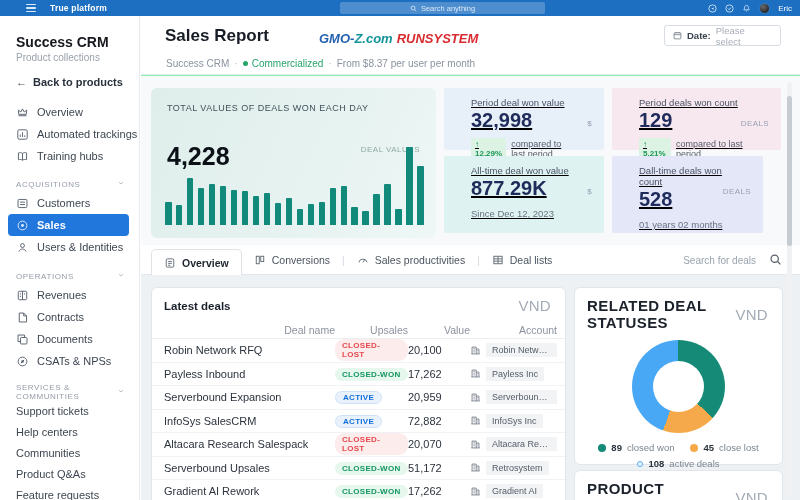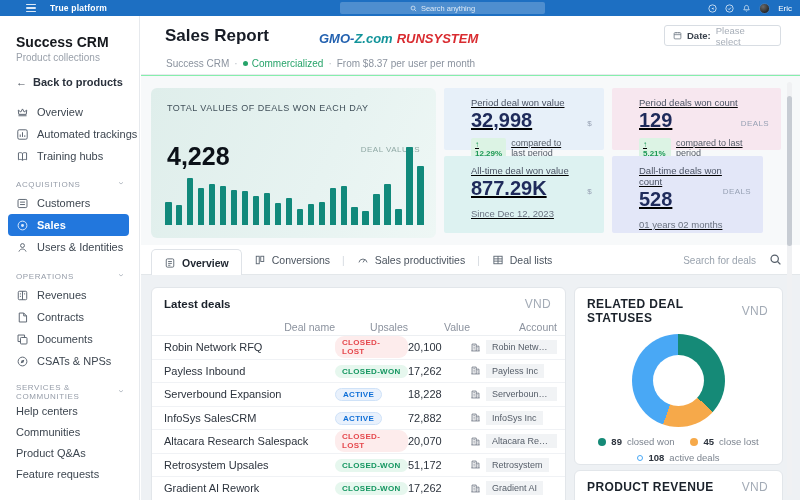--- a/index.html
+++ b/index.html
@@ -68,21 +68,21 @@
   .bars{position:absolute;left:14px;right:12px;bottom:13px;height:80px;display:flex;align-items:flex-end;justify-content:space-between;}
   .bars i{display:block;width:6.5px;background:#11897b;border-radius:1px 1px 0 0;}
   .kpi-card{position:absolute;border-radius:2px;padding:9px 27px;text-decoration:underline;}
   .kpi-c0{left:303px;top:12px;width:160px;height:62px;}
   .kpi-c1{left:471px;top:12px;width:169px;height:62px;}
   .kpi-c2{left:303px;top:80px;width:160px;height:77px;}
   .kpi-c3{left:471px;top:80px;width:151px;height:77px;}
   .kc-label{font-size:9.5px;color:#4a5263;}
   .kc-value{font-size:20px;font-weight:bold;color:#1f2b5b;margin-top:1px;line-height:22px;}
   .kc-unit{position:absolute;right:12px;top:31px;font-size:8px;letter-spacing:.4px;color:#97a1b4;}
-  .kc-delta{display:flex;align-items:flex-start;gap:5px;margin-top:7px;}
+  .kc-delta{display:flex;align-items:center;gap:5px;margin-top:7px;}
   .kc-pill{background:#dcf3e4;color:#1c9857;font-size:8px;font-weight:bold;padding:1.5px 4px;border-radius:2px;}
   .kc-note{font-size:9px;color:#545c68;}
   .kc-note2{font-size:9.5px;color:#6a7280;margin-top:9px;}
 
   
   .tabsbar{position:absolute;top:229px;left:0;right:0;height:30px;background:#fff;box-shadow:inset 0 -1px 0 #e3e7ea;}
   .tabs-left{position:absolute;left:10px;top:0;height:30px;display:flex;align-items:flex-end;}
   .tab{display:flex;align-items:center;gap:6px;font-size:10.5px;color:#4b545f;padding:0 12px;height:30px;cursor:pointer;}
   .tab .tic{width:12px;height:12px;color:#5b6571;}
   .tab .tic svg{width:12px;height:12px;display:block;}
@@ -92,22 +92,22 @@
   .tabs-search{position:absolute;right:44px;top:0;height:30px;display:flex;align-items:center;font-size:10px;color:#9aa3ae;cursor:text;}
   .tabs-mag{position:absolute;right:18px;top:8px;width:13px;height:13px;color:#555e69;cursor:pointer;}
   .tabs-mag svg{width:13px;height:13px;display:block;}
 
   
   .content{position:absolute;top:259px;left:0;right:0;bottom:0;background:#eef1f4;}
   .card{background:#fff;border:1px solid #e2e6ea;border-radius:6px;position:absolute;}
   .deals-card{left:10px;top:12px;width:415px;height:240px;overflow:hidden;}
   .card-head{display:flex;justify-content:space-between;align-items:center;padding:9px 14px 7px 12px;}
   .card-title{font-size:11.5px;font-weight:bold;color:#1b222b;}
-  .card-title.caps{font-size:12px;letter-spacing:.4px;}
-  .vnd{font-size:12px;color:#a3abb6;letter-spacing:.3px;}
+  .card-title.caps{font-size:15px;letter-spacing:.4px;}
+  .vnd{font-size:15px;color:#a3abb6;letter-spacing:.3px;}
   .t-cols,.t-row{display:grid;grid-template-columns:171px 73px 62px 1fr;align-items:center;padding-left:12px;padding-right:8px;}
   .t-cols{height:18px;font-size:10.5px;color:#8b929e;border-bottom:1px solid #eceff2;text-align:right;}
   .t-row{height:23.5px;border-bottom:1px solid #f0f2f5;font-size:11px;color:#2c333d;}
   .pill{display:inline-block;font-size:8px;font-weight:bold;letter-spacing:.3px;padding:2px 7px;border-radius:9px;}
   .pill.closed-lost{color:#e5484d;background:#fdecec;}
   .pill.closed-won{color:#149660;background:#e6f7ee;}
   .pill.active{color:#0f6fd7;background:#e9f1fc;border:1px solid #cfe2f8;padding:1px 7px;}
   .acct{display:flex;align-items:center;gap:5px;min-width:0;}
   .acct .bic{width:11px;height:11px;color:#6b7280;flex:0 0 11px;}
   .acct .bic svg{width:11px;height:11px;display:block;}
@@ -283,20 +283,23 @@
         </div>
       </div>
       <div class="sec-3">
         <div class="sec-head">
           <span>SERVICES &amp; COMMUNITIES</span>
           <span><svg viewBox="0 0 16 16">
               <path d="M4 6.5 8 10l4-3.5" fill="none" stroke="currentColor" stroke-width="1.6"></path>
             </svg></span>
         </div>
         <div class="nav-item">
+          <span>Support tickets</span>
+        </div>
+        <div class="nav-item">
           <span>Help centers</span>
         </div>
         <div class="nav-item">
           <span>Communities</span>
         </div>
         <div class="nav-item">
           <span>Product Q&amp;As</span>
         </div>
         <div class="nav-item">
           <span>Feature requests</span>
@@ -489,21 +492,21 @@
                   <path d="M3 13V3h6v10M9 6h4v7M2 13h12" fill="none" stroke="currentColor" stroke-width="1.2"></path>
                   <path d="M5 5.2h2M5 7.6h2M5 10h2M10.8 8.2h.9M10.8 10.4h.9" stroke="currentColor" stroke-width="1.1"></path>
                 </svg>
               </span>
               <span class="apill">Payless Inc</span>
             </span>
           </div>
           <div class="t-row">
             <span>Serverbound Expansion</span>
             <span><span class="pill active">ACTIVE</span></span>
-            <span>18,228</span>
+            <span>20,959</span>
             <span class="acct">
               <span class="bic">
                 <svg viewBox="0 0 16 16">
                   <path d="M3 13V3h6v10M9 6h4v7M2 13h12" fill="none" stroke="currentColor" stroke-width="1.2"></path>
                   <path d="M5 5.2h2M5 7.6h2M5 10h2M10.8 8.2h.9M10.8 10.4h.9" stroke="currentColor" stroke-width="1.1"></path>
                 </svg>
               </span>
               <span class="apill">Serverbound Inc</span>
             </span>
           </div>
@@ -529,21 +532,21 @@
               <span class="bic">
                 <svg viewBox="0 0 16 16">
                   <path d="M3 13V3h6v10M9 6h4v7M2 13h12" fill="none" stroke="currentColor" stroke-width="1.2"></path>
                   <path d="M5 5.2h2M5 7.6h2M5 10h2M10.8 8.2h.9M10.8 10.4h.9" stroke="currentColor" stroke-width="1.1"></path>
                 </svg>
               </span>
               <span class="apill">Altacara Research</span>
             </span>
           </div>
           <div class="t-row">
-            <span>Retrosystem Upsales</span>
+            <span>Serverbound Upsales</span>
             <span><span class="pill closed-won">CLOSED-WON</span></span>
             <span>51,172</span>
             <span class="acct">
               <span class="bic">
                 <svg viewBox="0 0 16 16">
                   <path d="M3 13V3h6v10M9 6h4v7M2 13h12" fill="none" stroke="currentColor" stroke-width="1.2"></path>
                   <path d="M5 5.2h2M5 7.6h2M5 10h2M10.8 8.2h.9M10.8 10.4h.9" stroke="currentColor" stroke-width="1.1"></path>
                 </svg>
               </span>
               <span class="apill">Retrosystem</span>

